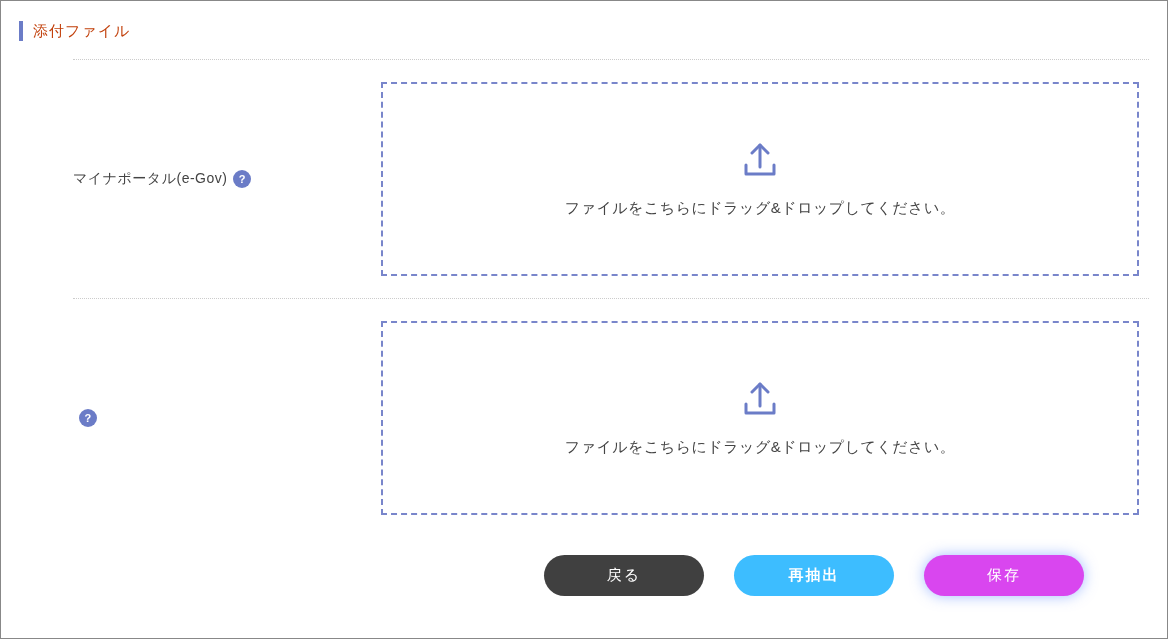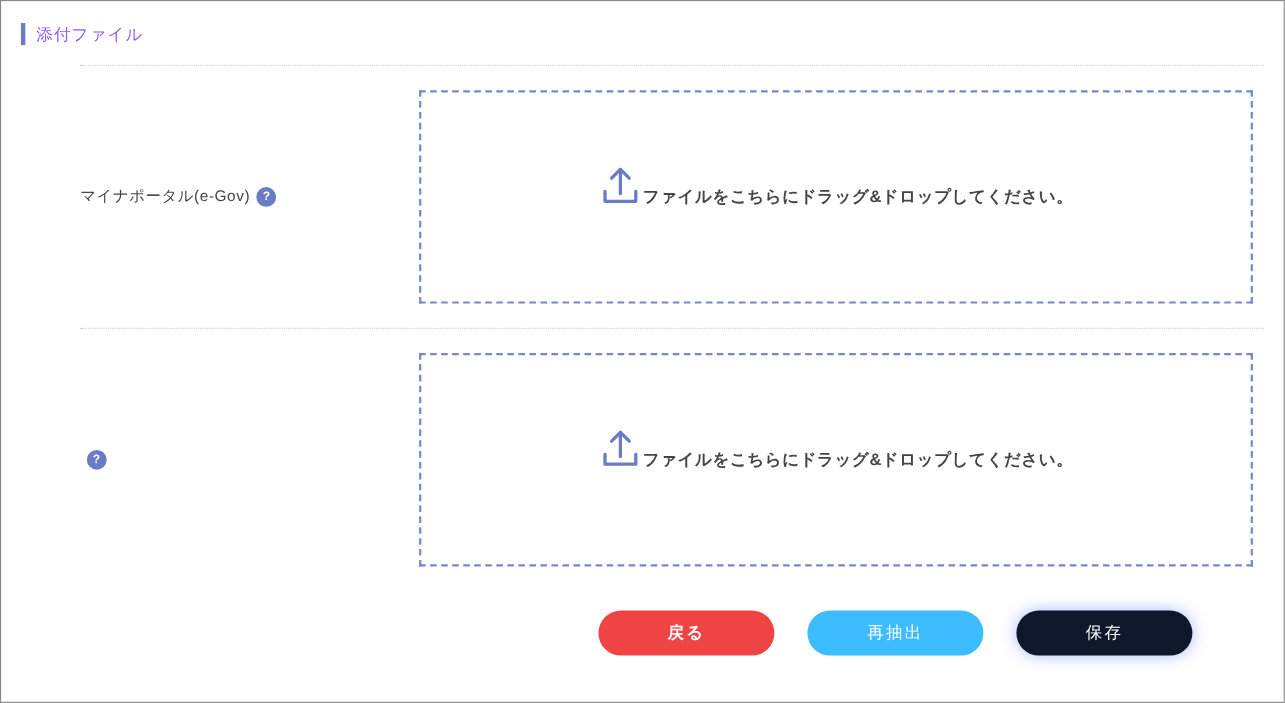--- a/index.html
+++ b/index.html
@@ -24,21 +24,21 @@
       margin-bottom: 18px;
     }
     .section-bar {
       width: 4px;
       height: 20px;
       background: #6b7cc7;
       margin-right: 10px;
     }
     .section-title {
       font-size: 15px;
-      color: #8b5cf6;
+      color: #c2410c;
       letter-spacing: 1px;
     }
     .rows {
       margin-left: 54px;
     }
     .row {
       display: flex;
       align-items: center;
       border-top: 1px dotted #ccc;
       padding: 22px 0;
@@ -64,25 +64,25 @@
       font-size: 11px;
       font-weight: bold;
       margin-left: 6px;
       cursor: pointer;
     }
     .dropzone {
       flex: 1;
       border: 2px dashed #7986cb;
       height: 194px;
       display: flex;
+      flex-direction: column;
       align-items: center;
       justify-content: center;
       cursor: pointer;
       margin-right: 10px;
-      font-weight: bold;
     }
     .upload-icon {
       color: #6b7cc7;
       margin-bottom: 18px;
     }
     .dropzone-text {
       font-size: 15px;
       color: #444;
       letter-spacing: 0.5px;
     }
@@ -96,28 +96,28 @@
       border: none;
       border-radius: 22px;
       padding: 11px 0;
       width: 160px;
       font-size: 15px;
       color: #fff;
       cursor: pointer;
       letter-spacing: 2px;
     }
     .btn-back {
-      background: #ef4444;
-      font-weight: bold;
+      background: #404040;
     }
     .btn-extract {
       background: #3dbdff;
+      font-weight: bold;
     }
     .btn-save {
-      background: #0f172a;
+      background: #d946ef;
       box-shadow: 0 0 14px rgba(74,124,255,0.5);
     }
   </style>
 </head>
 <body>
 
 <div class="container">
   <div class="section-header">
     <div class="section-bar"></div>
     <div class="section-title">添付ファイル</div>

